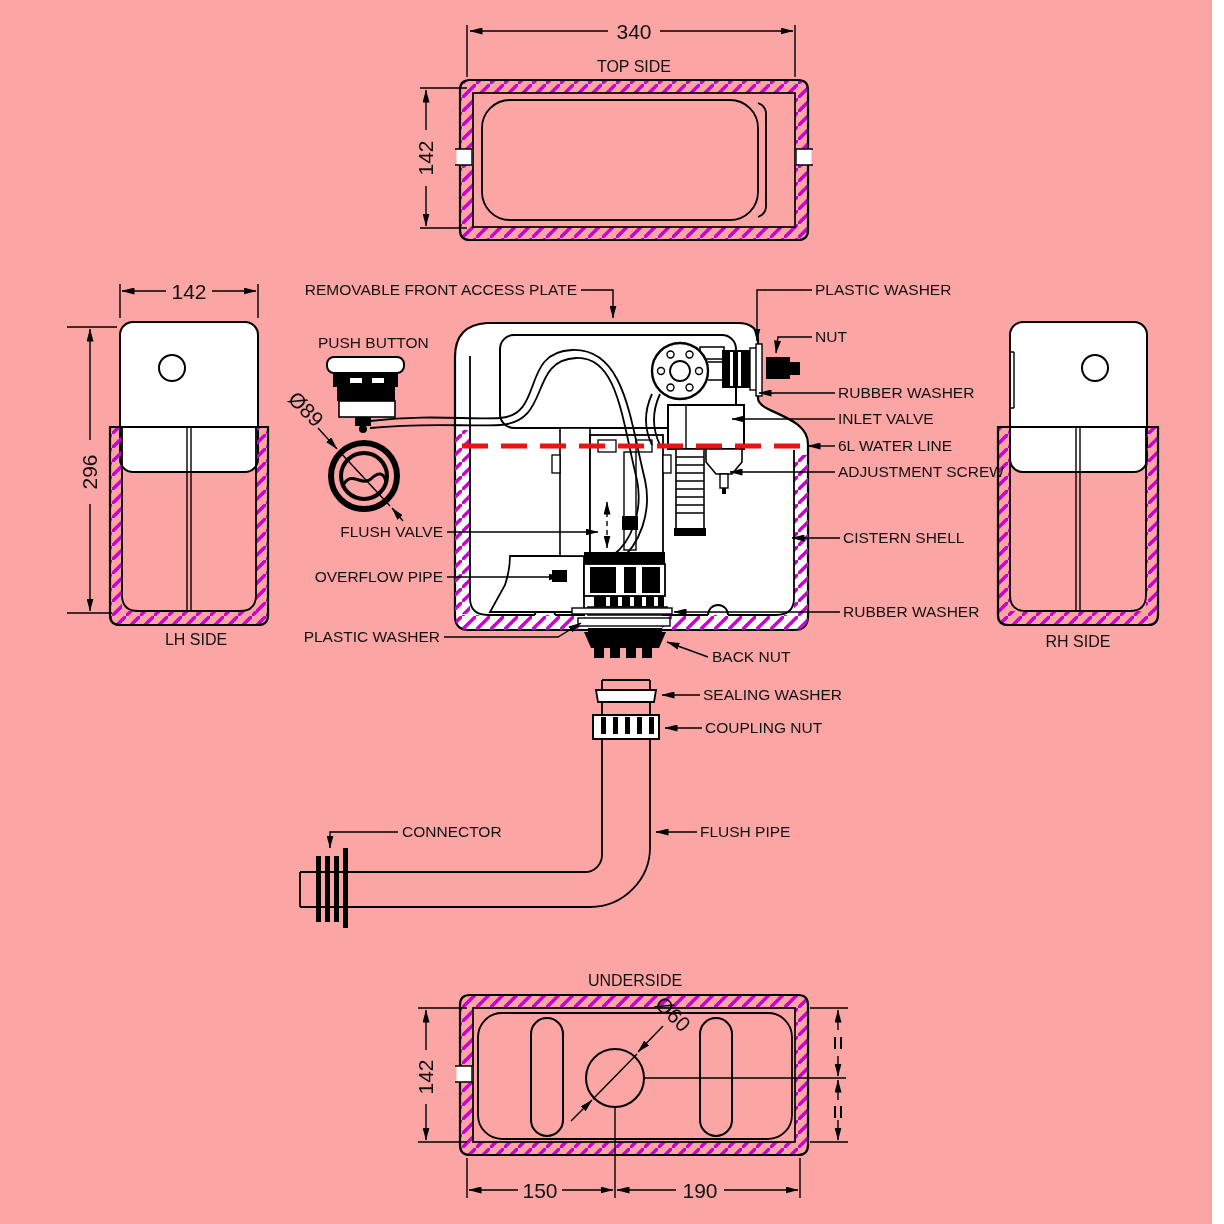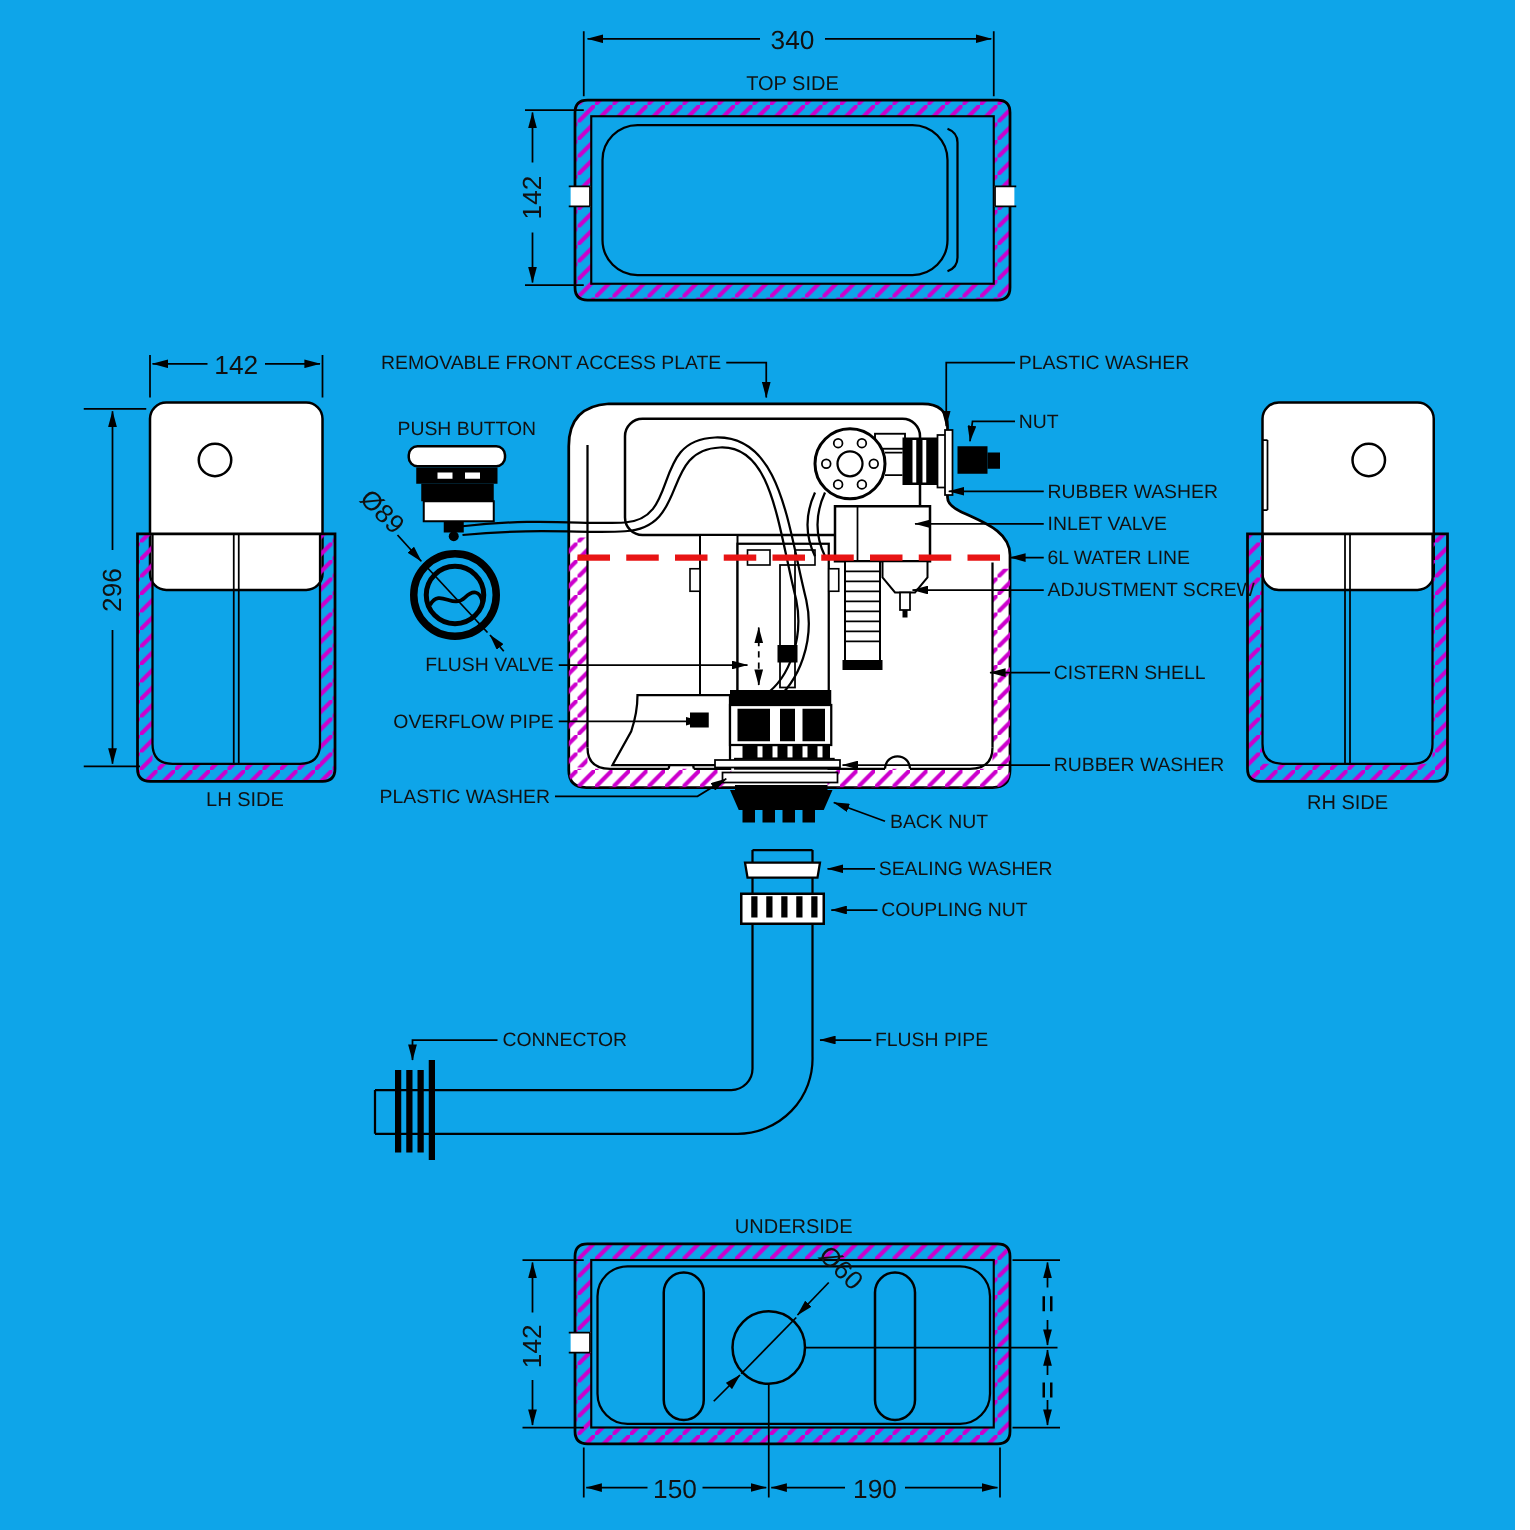--- a/index.html
+++ b/index.html
@@ -1,16 +1,16 @@
 <!DOCTYPE html>
 <html style="--hatch: #cc00cc; --water: #e81414; --label: #111111;"><head>
 <meta charset="utf-8">
 <style>
   html,body{margin:0;padding:0;background:#fff;}
-  #canvas{width:1212px;height:1224px;background:#0ea5e9;position:relative;overflow:hidden;}
+  #canvas{width:1212px;height:1224px;background:#fca5a5;position:relative;overflow:hidden;}
   svg{display:block;}
   text{font-family:"Liberation Sans",sans-serif;fill:#111;}
   .lbl{font-size:15.5px;}
   .ttl{font-size:16px;}
   .dim{font-size:21px;}
   .ln{stroke:#000;fill:none;}
   .thin{stroke-width:1.4;}
   .med{stroke-width:1.8;}
   .thick{stroke-width:2.2;}
   .wf{fill:#fff;stroke:#000;}

